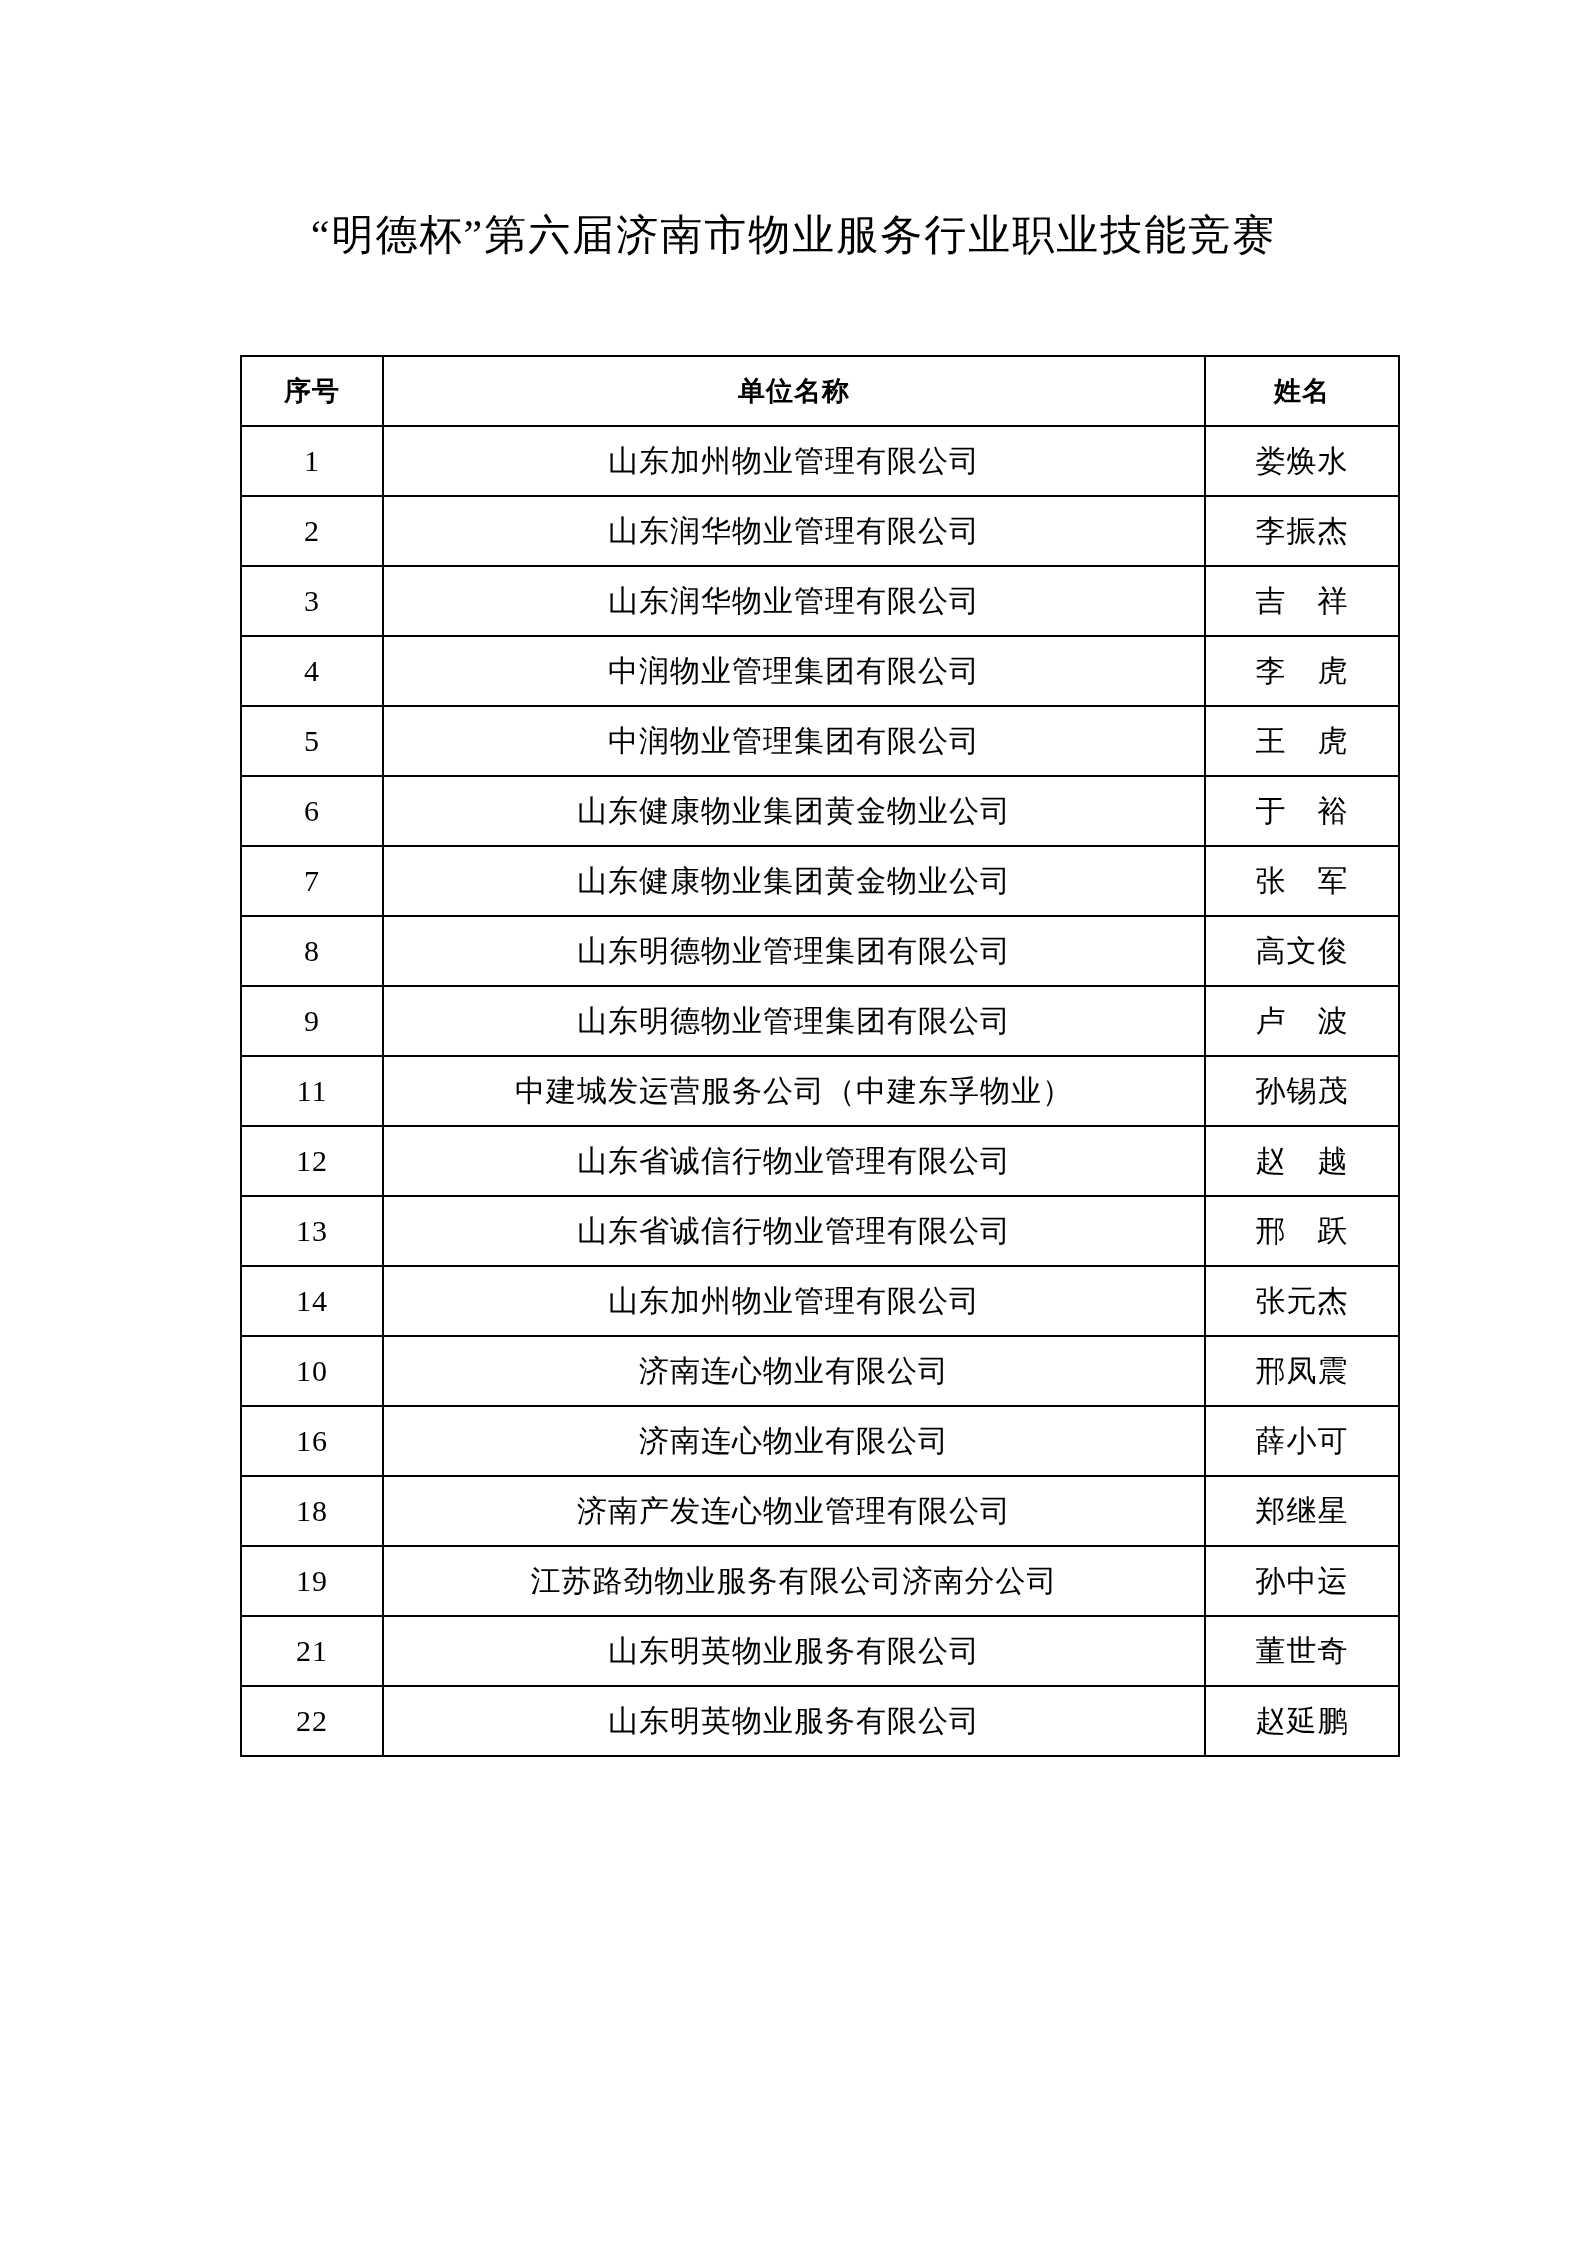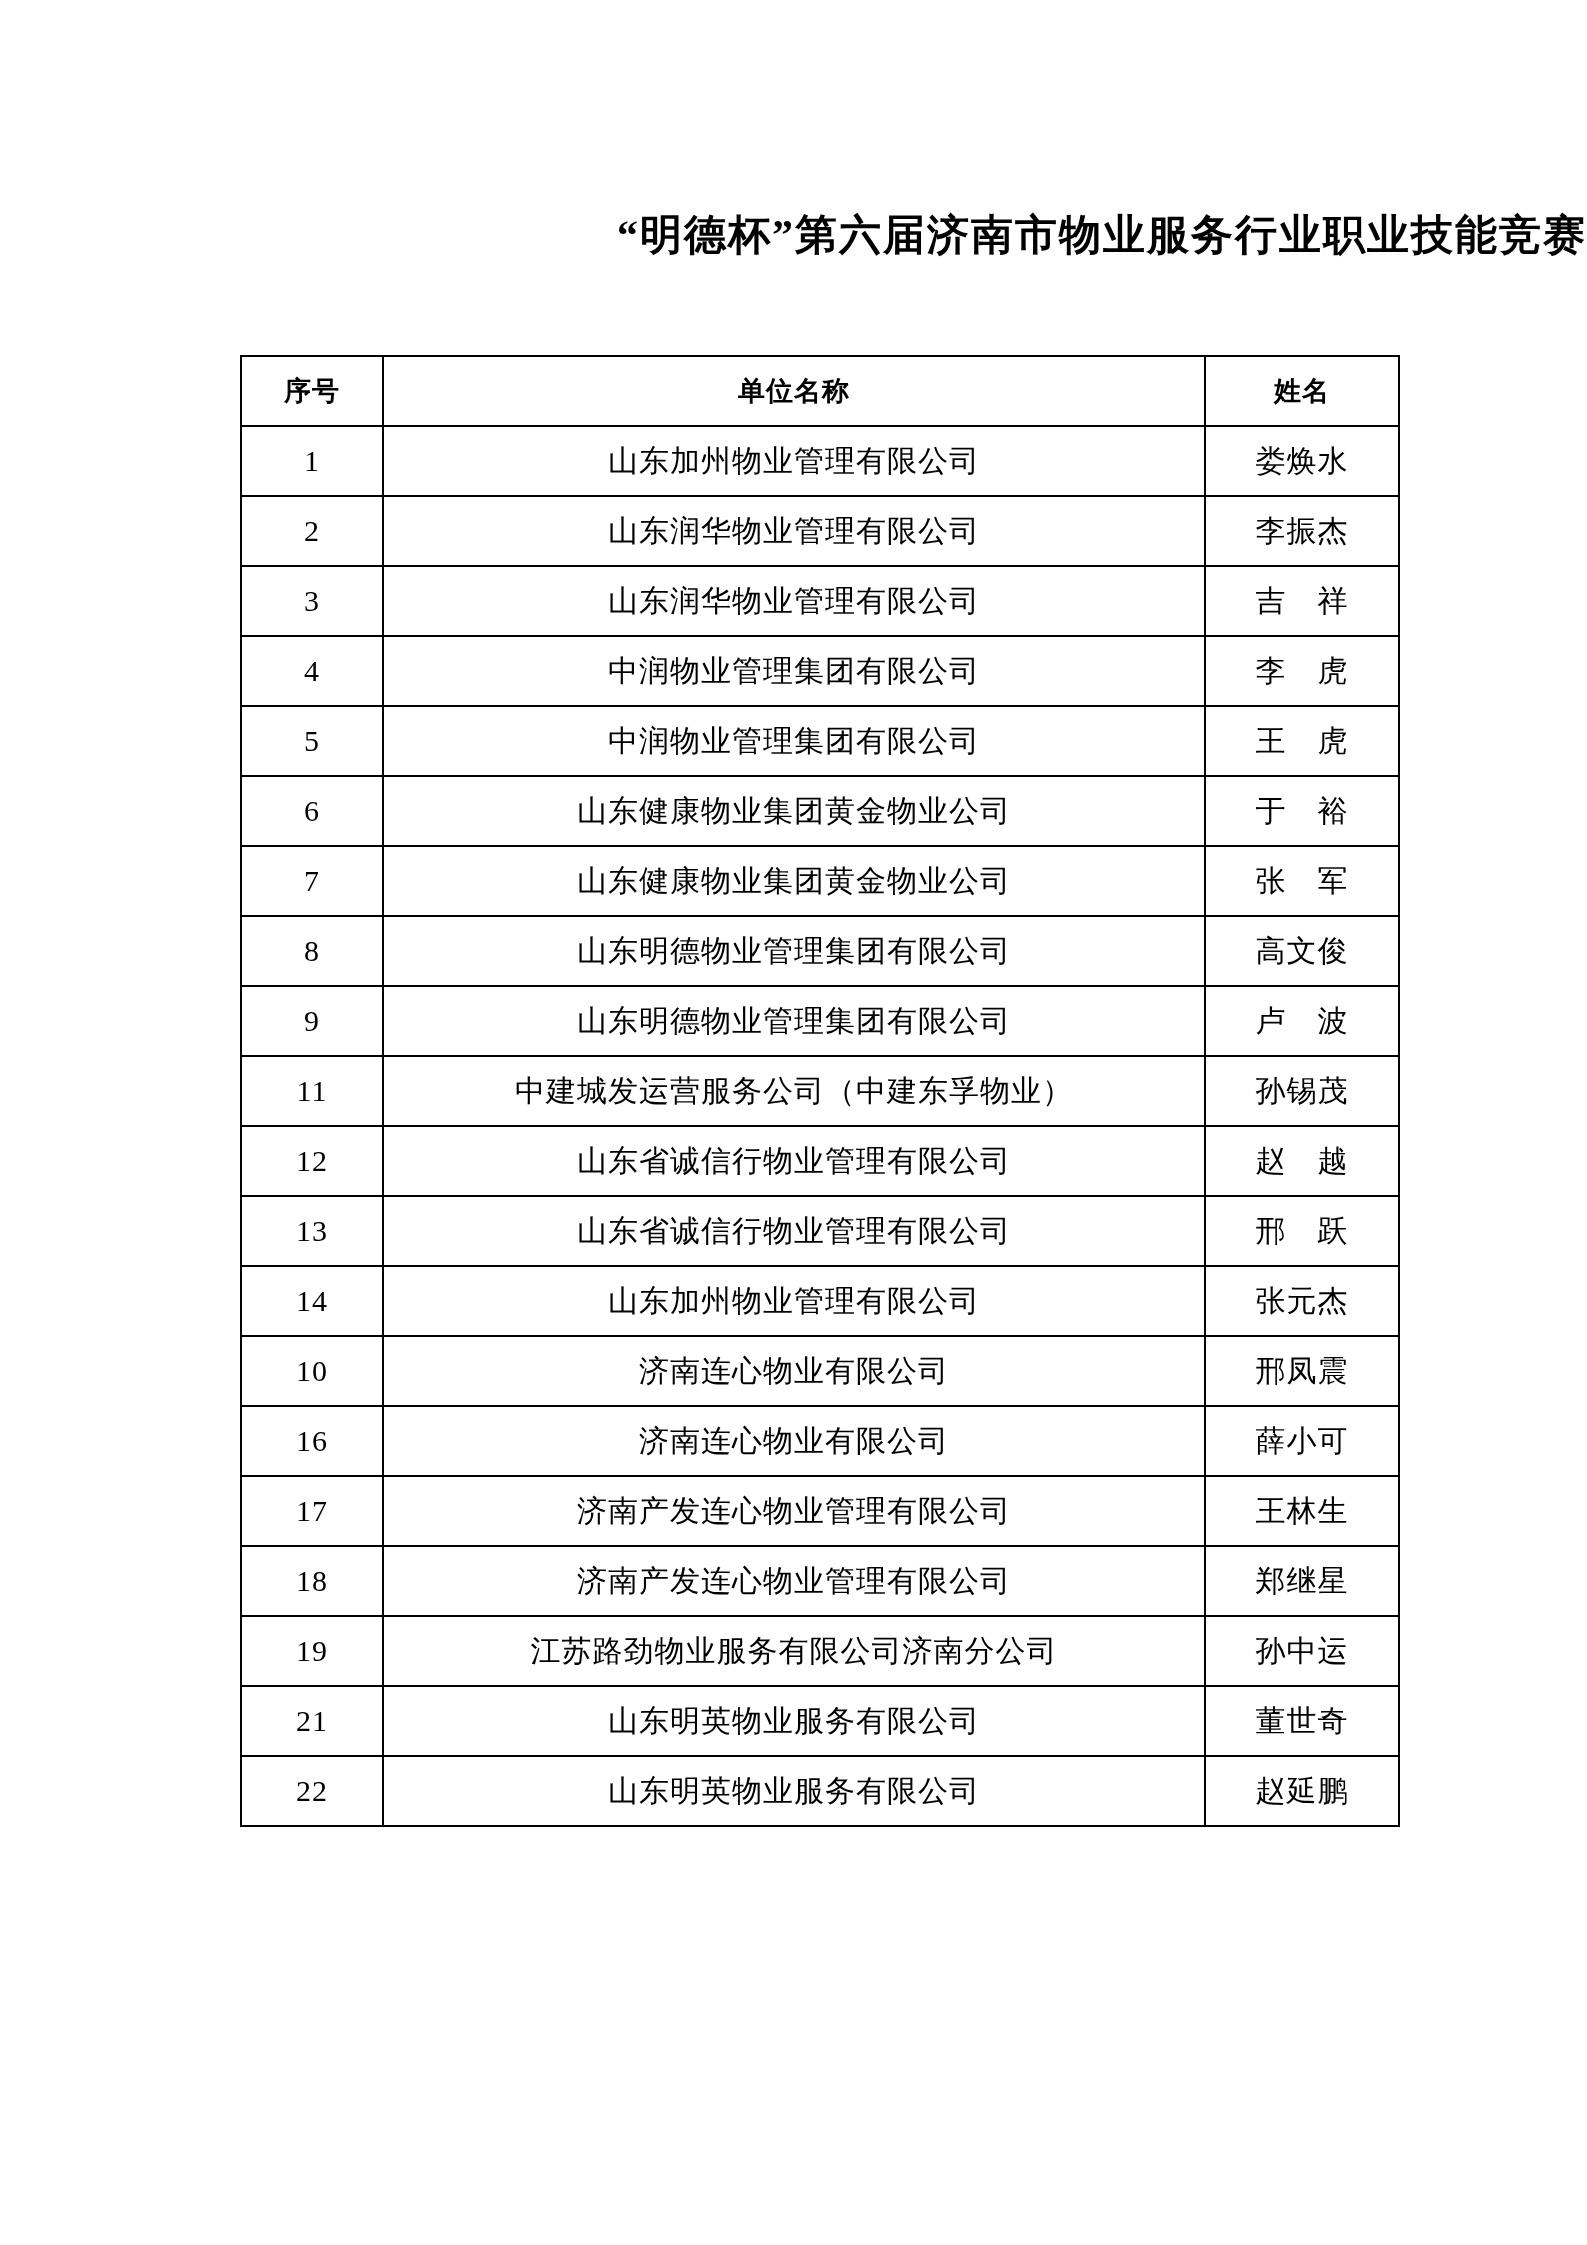--- a/index.html
+++ b/index.html
@@ -11,23 +11,23 @@
     position: relative;
     width: 1587px;
     height: 2245px;
     background: #ffffff;
     color: #000000;
     font-family: "Liberation Serif", "DejaVu Serif", serif;
     overflow: hidden;
   }
   .title-line {
     margin: 0;
-    text-align: right;
+    text-align: center;
     font-size: 42px;
-    font-weight: bold;
+    font-weight: normal;
     line-height: 1.1;
     letter-spacing: 2px;
     color: #000000;
   }
   .title-line.first {
     padding-top: 212px;
   }
   .title-line.second {
     margin-top: 42px;
   }
@@ -165,25 +165,20 @@
     <td class="c-company">济南连心物业有限公司</td>
     <td class="c-name">邢凤震</td>
   </tr>
 
   <tr>
     <td class="c-index">16</td>
     <td class="c-company">济南连心物业有限公司</td>
     <td class="c-name">薛小可</td>
   </tr>
 
-  <tr>
-    <td class="c-index">17</td>
-    <td class="c-company">济南产发连心物业管理有限公司</td>
-    <td class="c-name">王林生</td>
-  </tr>
 
   <tr>
     <td class="c-index">18</td>
     <td class="c-company">济南产发连心物业管理有限公司</td>
     <td class="c-name">郑继星</td>
   </tr>
 
   <tr>
     <td class="c-index">19</td>
     <td class="c-company">江苏路劲物业服务有限公司济南分公司</td>

